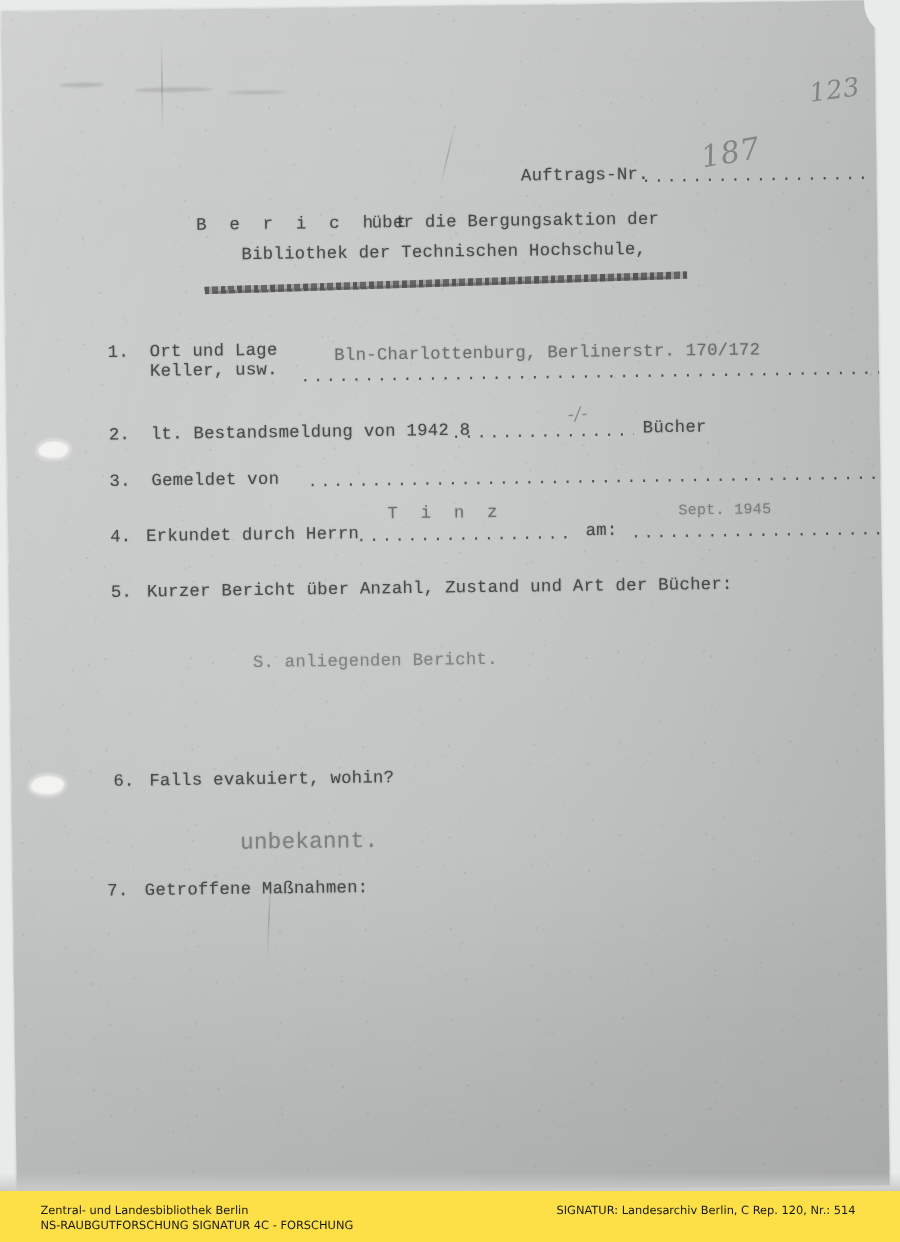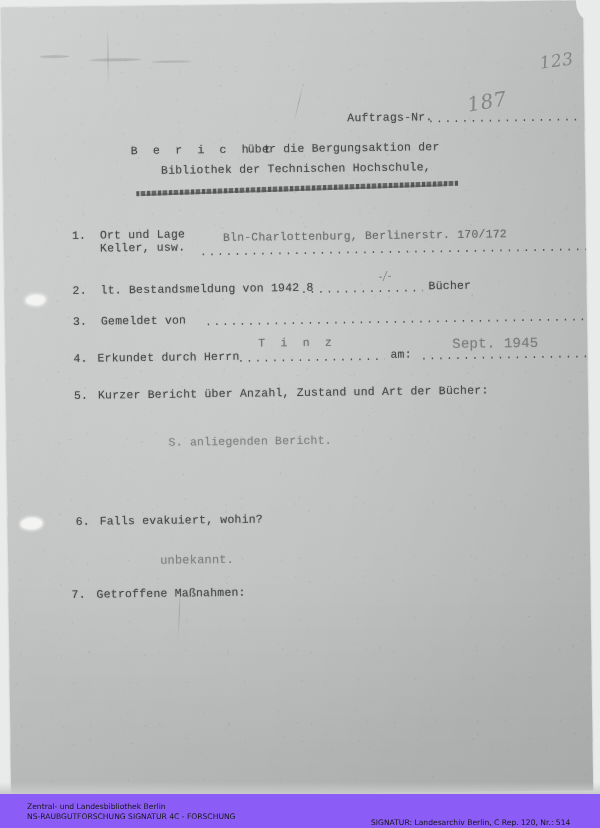--- a/index.html
+++ b/index.html
@@ -176,35 +176,35 @@
     width: 1px;
   }
 
   
   .footer {
     position: absolute;
     left: 0;
     bottom: 0;
     width: 600px;
     height: 34px;
-    background: #8b5cf6;
+    background: #fde047;
     color: #17181a;
     font-family: "DejaVu Sans", sans-serif;
     font-size: 7.6px;
     line-height: 9.6px;
   }
   .footer .left {
     position: absolute;
     left: 27px;
     top: 8px;
   }
   .footer .right {
     position: absolute;
     left: 371px;
-    top: 24px;
+    top: 8px;
     text-align: center;
   }
   .footer-shade {
     position: absolute;
     left: 0;
     bottom: 34px;
     width: 600px;
     height: 12px;
     background: linear-gradient(to bottom, rgba(201,203,202,0), #c9cbca);
   }
@@ -252,30 +252,30 @@
 
     <div class="tw" style="left:68px; top:308px; font-size:11.5px;">3.</div>
     <div class="tw" style="left:96px; top:308px; font-size:11.5px;">Gemeldet von</div>
     <div class="dots" style="left:200px; top:310px; width:382px; font-size:11.5px;">............................................................</div>
 
     <div class="tw" style="left:68px; top:345px; font-size:11.5px;">4.</div>
     <div class="tw" style="left:92px; top:345px; font-size:11.5px;">Erkundet durch Herrn</div>
     <div class="tw faded spaced" style="left:253px; top:332px; font-size:11.5px;">T i n z</div>
     <div class="dots" style="left:232px; top:347px; width:147px; font-size:11.5px;">............................................................</div>
     <div class="tw" style="left:385px; top:345px; font-size:11.5px;">am:</div>
-    <div class="tw fader" style="left:447px; top:334px; font-size:14px;">Sept. 1945</div>
+    <div class="tw fader" style="left:447px; top:334px; font-size:10px;">Sept. 1945</div>
     <div class="dots" style="left:415px; top:347px; width:167px; font-size:11.5px;">............................................................</div>
 
     <div class="tw" style="left:68px; top:382px; font-size:11.5px;">5.</div>
     <div class="tw" style="left:92px; top:382px; font-size:11.5px;">Kurzer Bericht über Anzahl, Zustand und Art der Bücher:</div>
     <div class="tw fader" style="left:162px; top:430px; font-size:11.5px;">S. anliegenden Bericht.</div>
 
     <div class="tw" style="left:68px; top:508px; font-size:11.5px;">6.</div>
     <div class="tw" style="left:92px; top:508px; font-size:11.5px;">Falls evakuiert, wohin?</div>
-    <div class="tw fader" style="left:152px; top:548px; font-size:12px;">unbekannt.</div>
+    <div class="tw fader" style="left:152px; top:548px; font-size:15px;">unbekannt.</div>
 
     <div class="tw" style="left:63px; top:581px; font-size:11.5px;">7.</div>
     <div class="tw" style="left:88px; top:581px; font-size:11.5px;">Getroffene Maßnahmen:</div>
 
     <div class="hole" style="left:20px; top:286px; width:22px; height:13px;"></div>
     <div class="hole" style="left:12px; top:509px; width:24px; height:14px;"></div>
 
   </div>
 
   <div class="footer-shade"></div>

